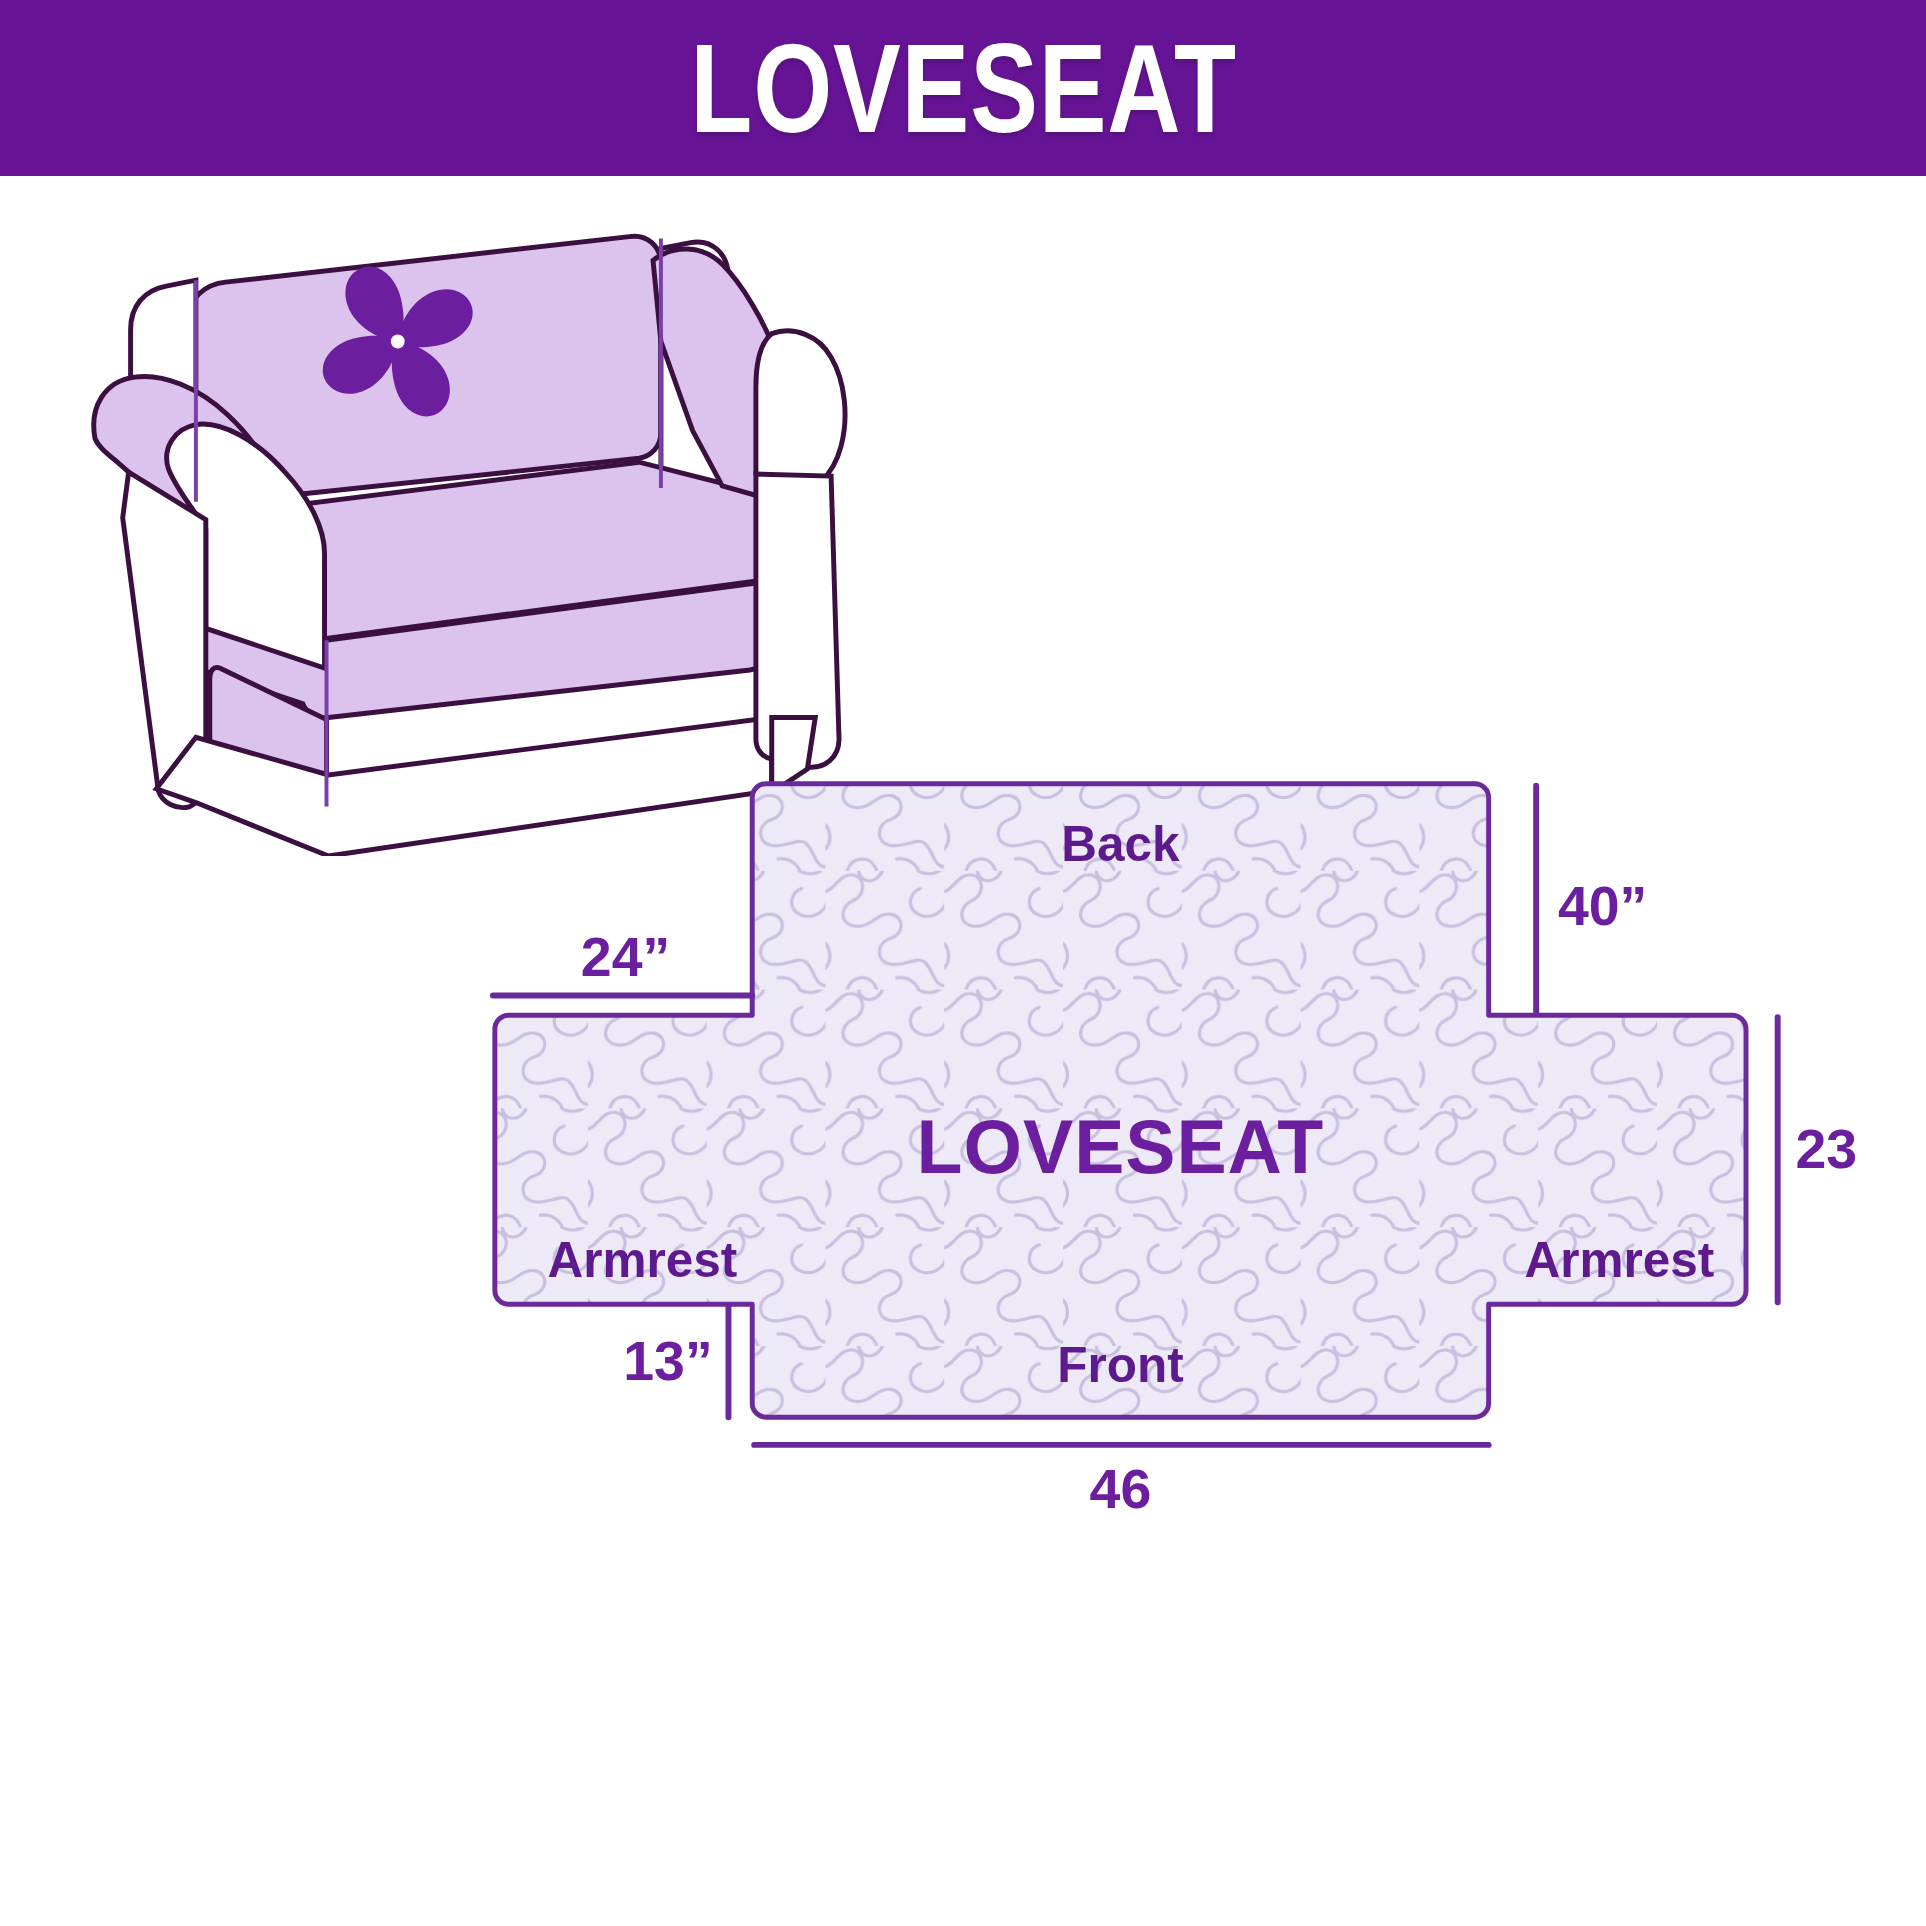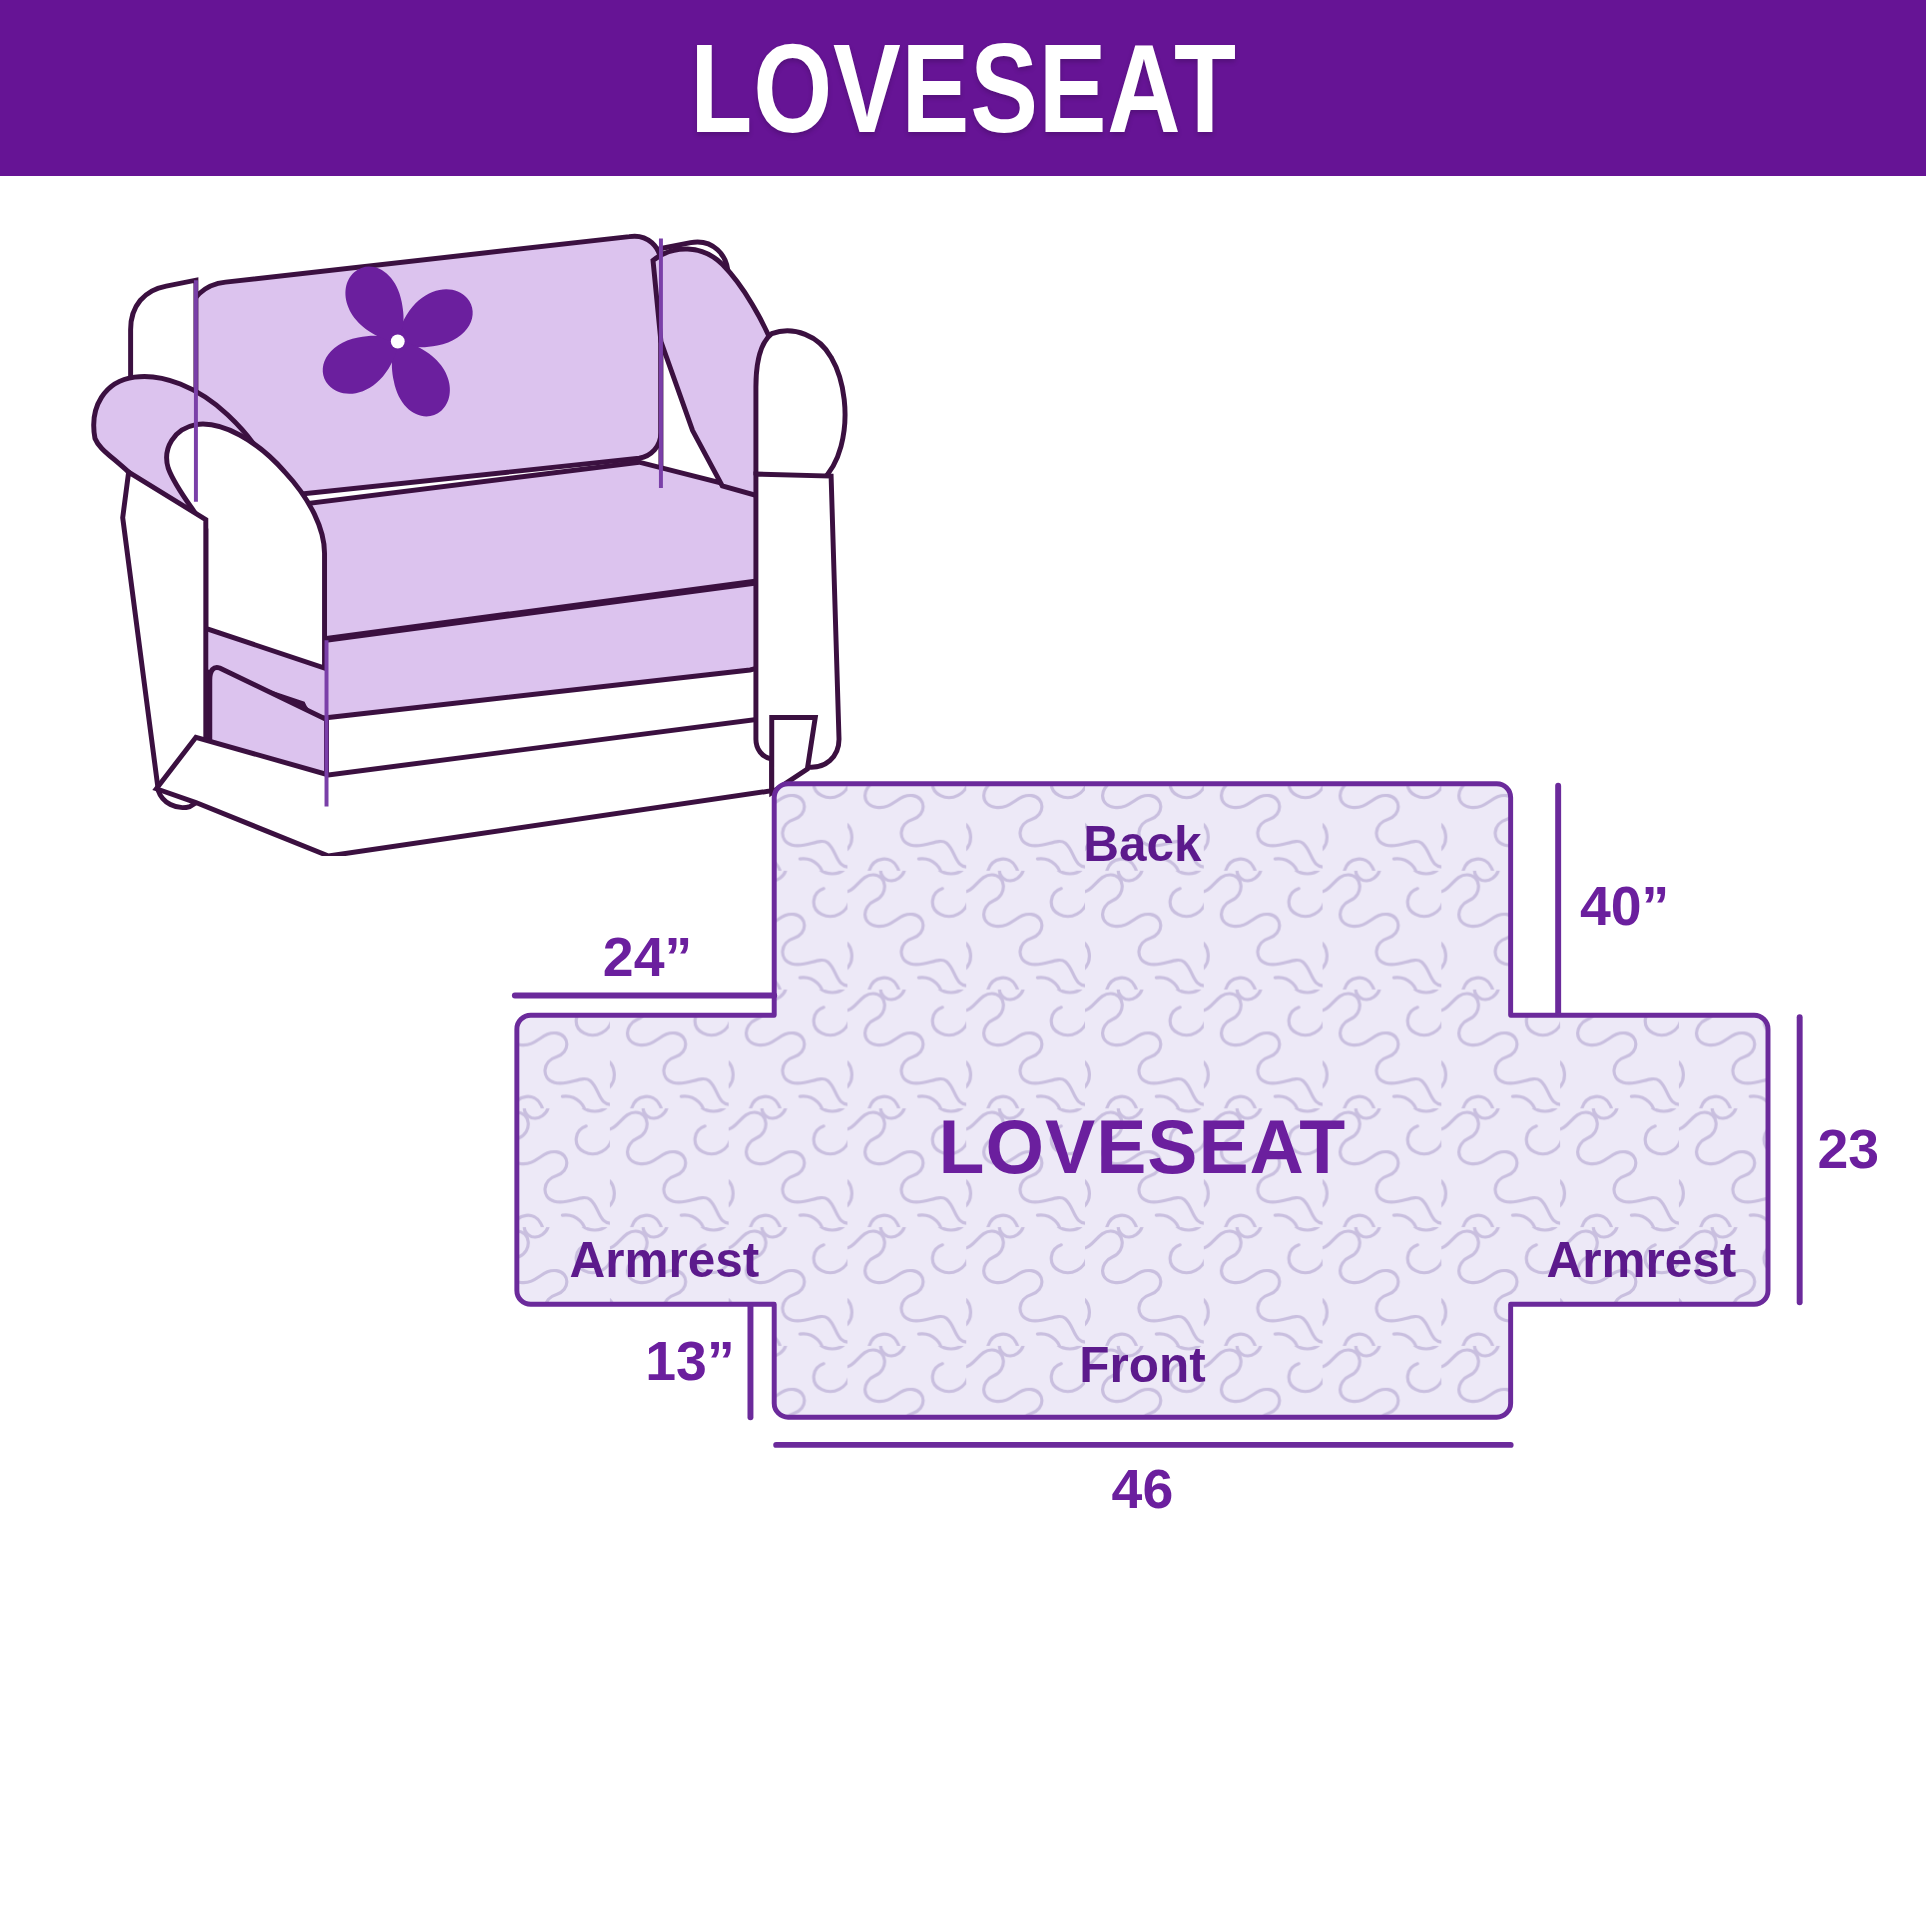--- a/index.html
+++ b/index.html
@@ -29,21 +29,21 @@
     line-height:1;
     white-space:nowrap;
     text-shadow:0 3px 6px rgba(0,0,0,.18);
   }
 
   
   .sofa-wrap{position:absolute;left:79px;top:203px;width:871px;height:653px;}
   .sofa-wrap svg{display:block;width:100%;height:100%;}
 
   
-  .diagram{position:absolute;left:491px;top:752px;width:1386px;height:1168px;}
+  .diagram{position:absolute;left:469px;top:752px;width:1386px;height:1168px;}
   .diagram svg{display:block;width:100%;height:100%;}
 
   .dim-label{
     fill:#6B1F9E;
     font-family:"Liberation Sans", sans-serif;
     font-weight:700;
     font-size:56px;
   }
   .panel-label{
     fill:#5C1A8C;

